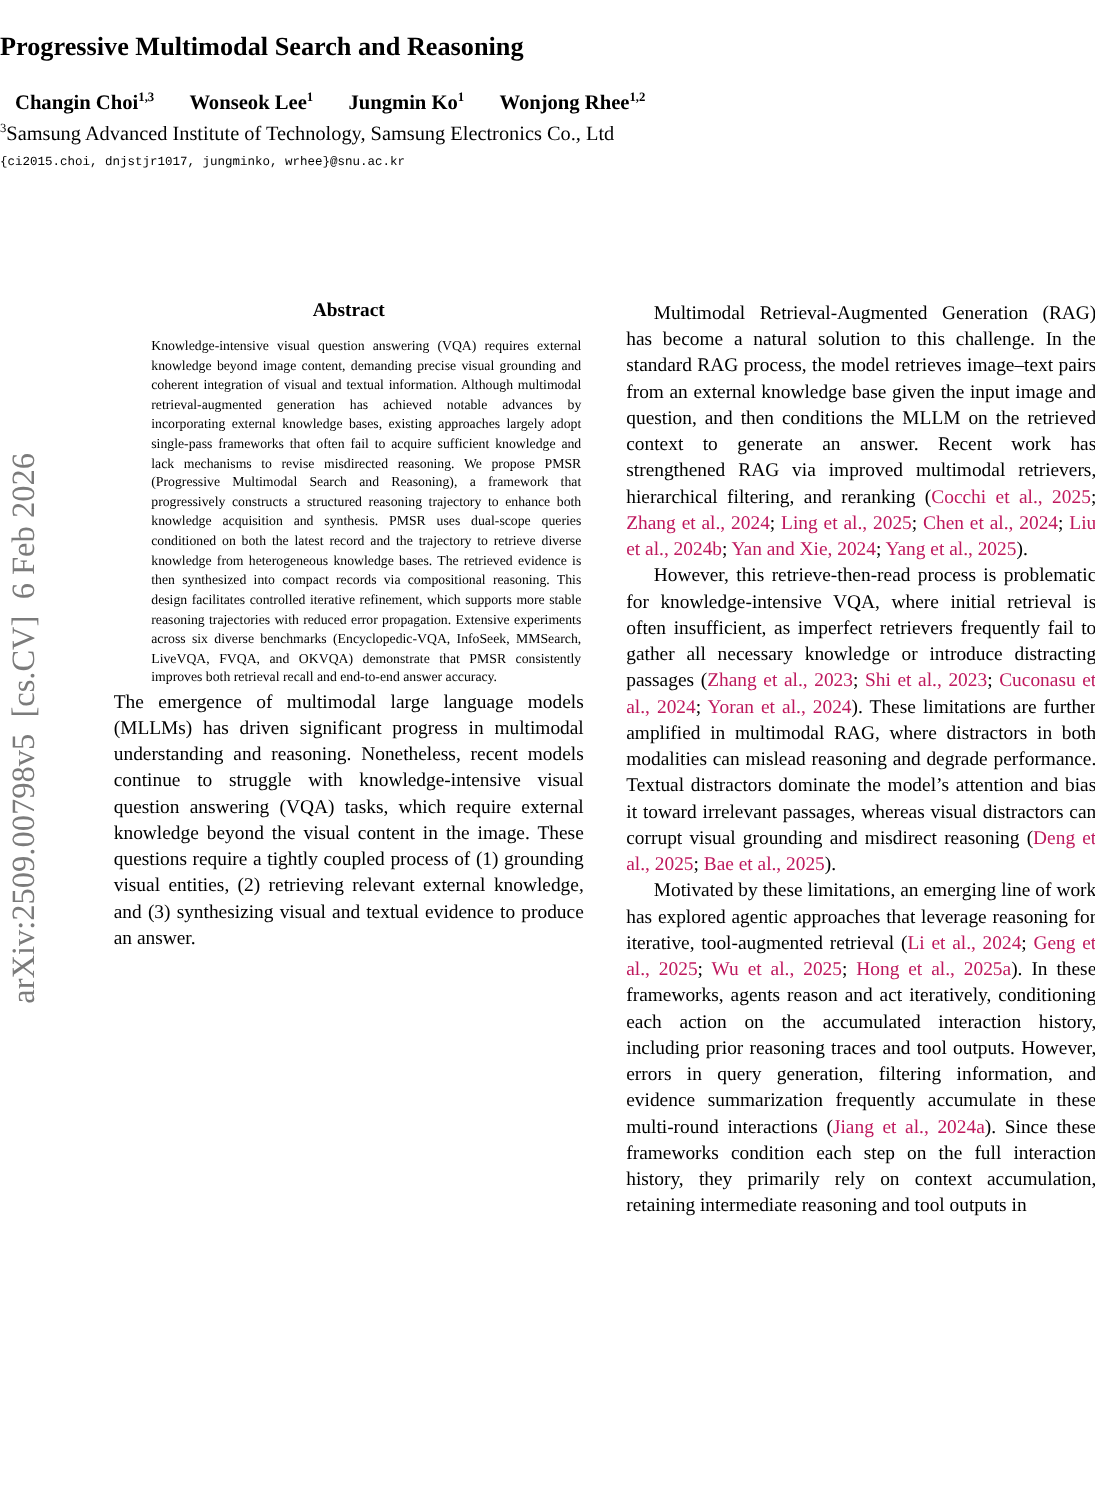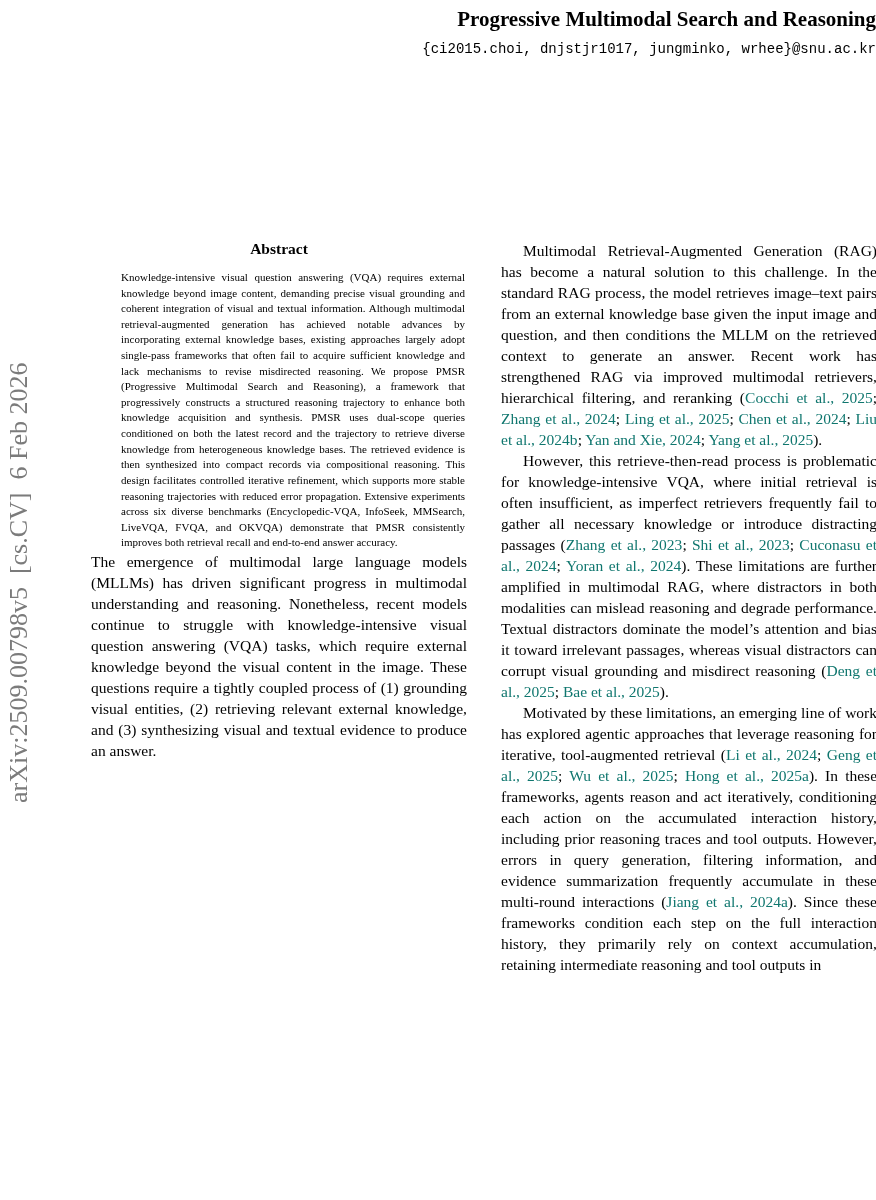--- a/index.html
+++ b/index.html
@@ -7,32 +7,32 @@
   .page {
     position:relative;
     width:876px; height:1200px;
     margin:0 auto;
     background:#ffffff;
     color:#000;
     font-family:"Liberation Serif", serif;
     overflow:hidden;
   }
   
-  .header { padding-top:6px; text-align:right; }
+  .header { padding-top:24px; text-align:left; }
   .title {
     font-size:21px; font-weight:bold; line-height:1.33;
   }
   .authors { margin-top:20px; font-size:16.5px; font-weight:bold; }
   .author { display:inline-block; margin:0 12px; white-space:nowrap; }
   sup { font-size:0.62em; vertical-align:super; line-height:0; }
   .affiliations { margin-top:4px; font-size:16.3px; line-height:1.35; }
   .email {
     margin-top:7px;
     font-family:"Liberation Mono", monospace;
-    font-size:14px;
+    font-size:10px;
   }
   
   .arxiv-strip {
     position:absolute;
     left:4px; top:270px; height:625px;
     writing-mode:vertical-rl;
     transform:rotate(180deg);
     text-align:center;
     white-space:pre;
     color:#7b7b7b;
@@ -61,37 +61,44 @@
     font-size:17.5px; font-weight:bold;
     margin-top:20px; margin-bottom:12px;
   }
   .section-number { display:inline-block; margin-right:17px; }
   p.body {
     font-size:15.5px; line-height:1.355;
     text-align:justify;
     hyphens:auto;
   }
   p.body.indent { text-indent:22px; }
-  .cite { color:#0f766e; }
+  .cite { color:#be185d; }
   .it { }
 </style>
 </head>
 <body>
 
 <div class="page">
 
   <div class="arxiv-strip">arXiv:2509.00798v5  [cs.CV]  6 Feb 2026</div>
 
   <div class="header">
     <h1 class="title">
       <span>Progressive Multimodal Search and Reasoning</span><br>
     </h1>
 
+    <div class="authors">
+      <span class="author"><span>Changin Choi</span><sup>1,3</sup></span>
+      <span class="author"><span>Wonseok Lee</span><sup>1</sup></span>
+      <span class="author"><span>Jungmin Ko</span><sup>1</sup></span>
+      <span class="author"><span>Wonjong Rhee</span><sup>1,2</sup></span>
+    </div>
 
     <div class="affiliations">
+      <div><sup>3</sup><span>Samsung Advanced Institute of Technology, Samsung Electronics Co., Ltd</span></div>
     </div>
 
     <div class="email">{ci2015.choi, dnjstjr1017, jungminko, wrhee}@snu.ac.kr</div>
   </div>
 
   <div class="columns">
 
     <div class="col left">
       <div class="abstract-heading">Abstract</div>
       <p class="abstract-body">Knowledge-intensive visual question answering (VQA) requires external knowledge beyond image content, demanding precise visual grounding and coherent integration of visual and textual information. Although multimodal retrieval-augmented generation has achieved notable advances by incorporating external knowledge bases, existing approaches largely adopt single-pass frameworks that often fail to acquire sufficient knowledge and lack mechanisms to revise misdirected reasoning. We propose PMSR (Progressive Multimodal Search and Reasoning), a framework that progressively constructs a structured reasoning trajectory to enhance both knowledge acquisition and synthesis. PMSR uses dual-scope queries conditioned on both the latest record and the trajectory to retrieve diverse knowledge from heterogeneous knowledge bases. The retrieved evidence is then synthesized into compact records via compositional reasoning. This design facilitates controlled iterative refinement, which supports more stable reasoning trajectories with reduced error propagation. Extensive experiments across six diverse benchmarks (Encyclopedic-VQA, InfoSeek, MMSearch, LiveVQA, FVQA, and OKVQA) demonstrate that PMSR consistently improves both retrieval recall and end-to-end answer accuracy.</p>

